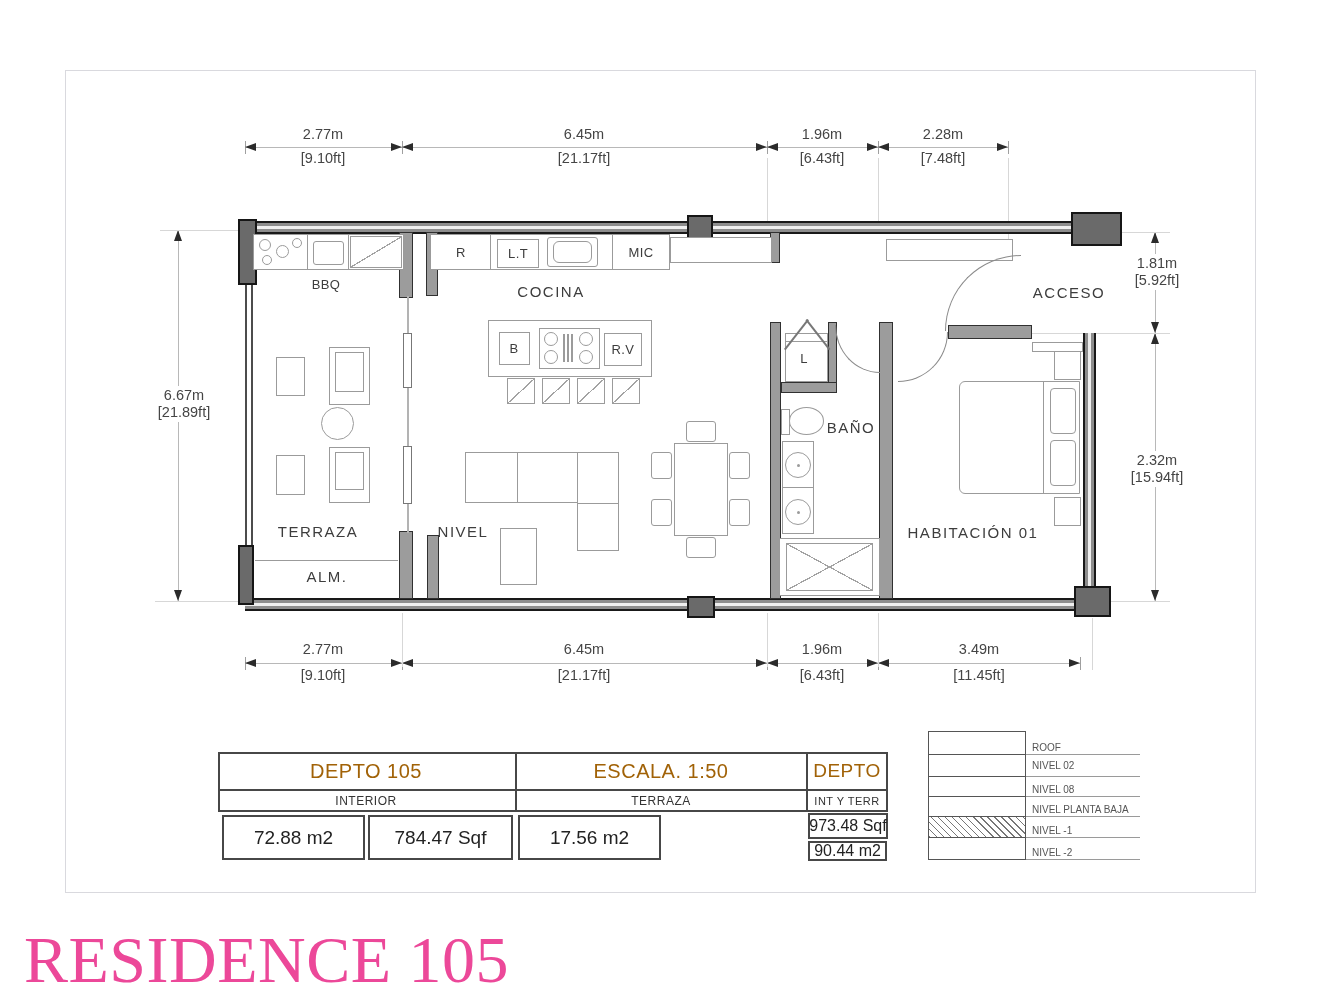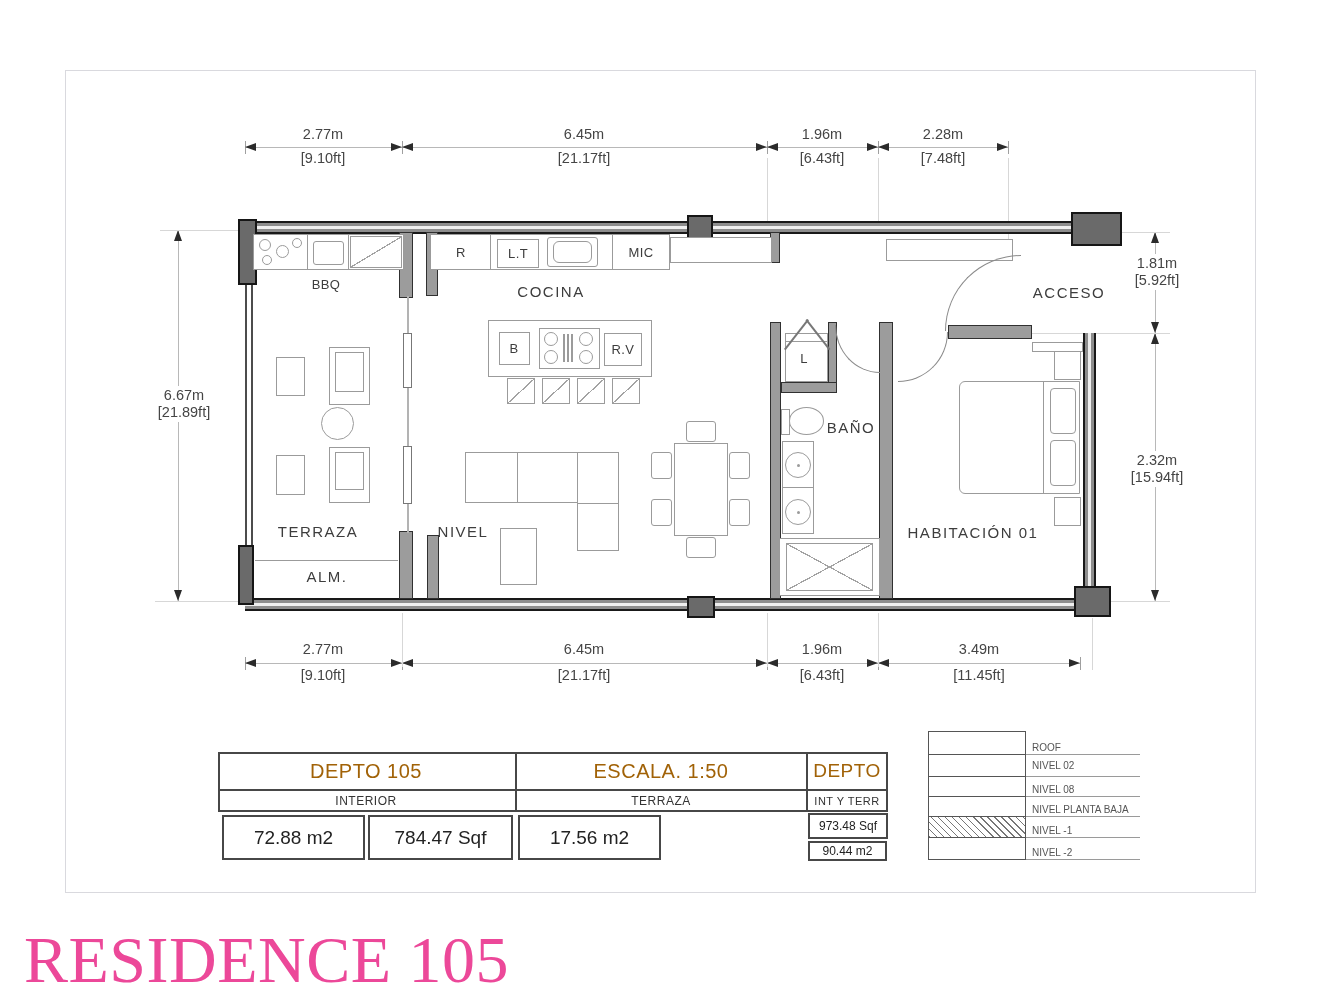--- a/index.html
+++ b/index.html
@@ -33,21 +33,21 @@
   .au{width:0;height:0;border:4px solid transparent;border-bottom:11px solid #2b2b2b;border-top:0;}
   .ad{width:0;height:0;border:4px solid transparent;border-top:11px solid #2b2b2b;border-bottom:0;}
   
   .arc{background:transparent;border:0 solid #8a8a8a;}
   
   .tbox{border:2px solid #474747;}
   .tl{background:#474747;}
   .tt{font-size:20px;color:#a16207;letter-spacing:.5px;white-space:nowrap;transform:translate(-50%,-50%);}
   .ts{font-size:12px;color:#333;letter-spacing:.5px;white-space:nowrap;transform:translate(-50%,-50%);}
   .vb{border:2px solid #474747;display:flex;align-items:center;justify-content:center;font-size:19px;color:#222;white-space:nowrap;}
-  .vbs{font-size:12px;text-align:center;}
+  .vbs{font-size:16px;text-align:center;}
   
   .lvline{background:#555;}
   .lvlab{font-size:10px;color:#555;white-space:nowrap;}
   .lvthin{background:#9a9a9a;}
   .hatch{background:repeating-linear-gradient(45deg,#777 0 1px,transparent 1px 5px);}
   .main-title{font-family:"Liberation Serif",serif;font-size:66px;color:#ec4899;letter-spacing:.5px;white-space:nowrap;}
 </style>
 </head>
 <body>
 

